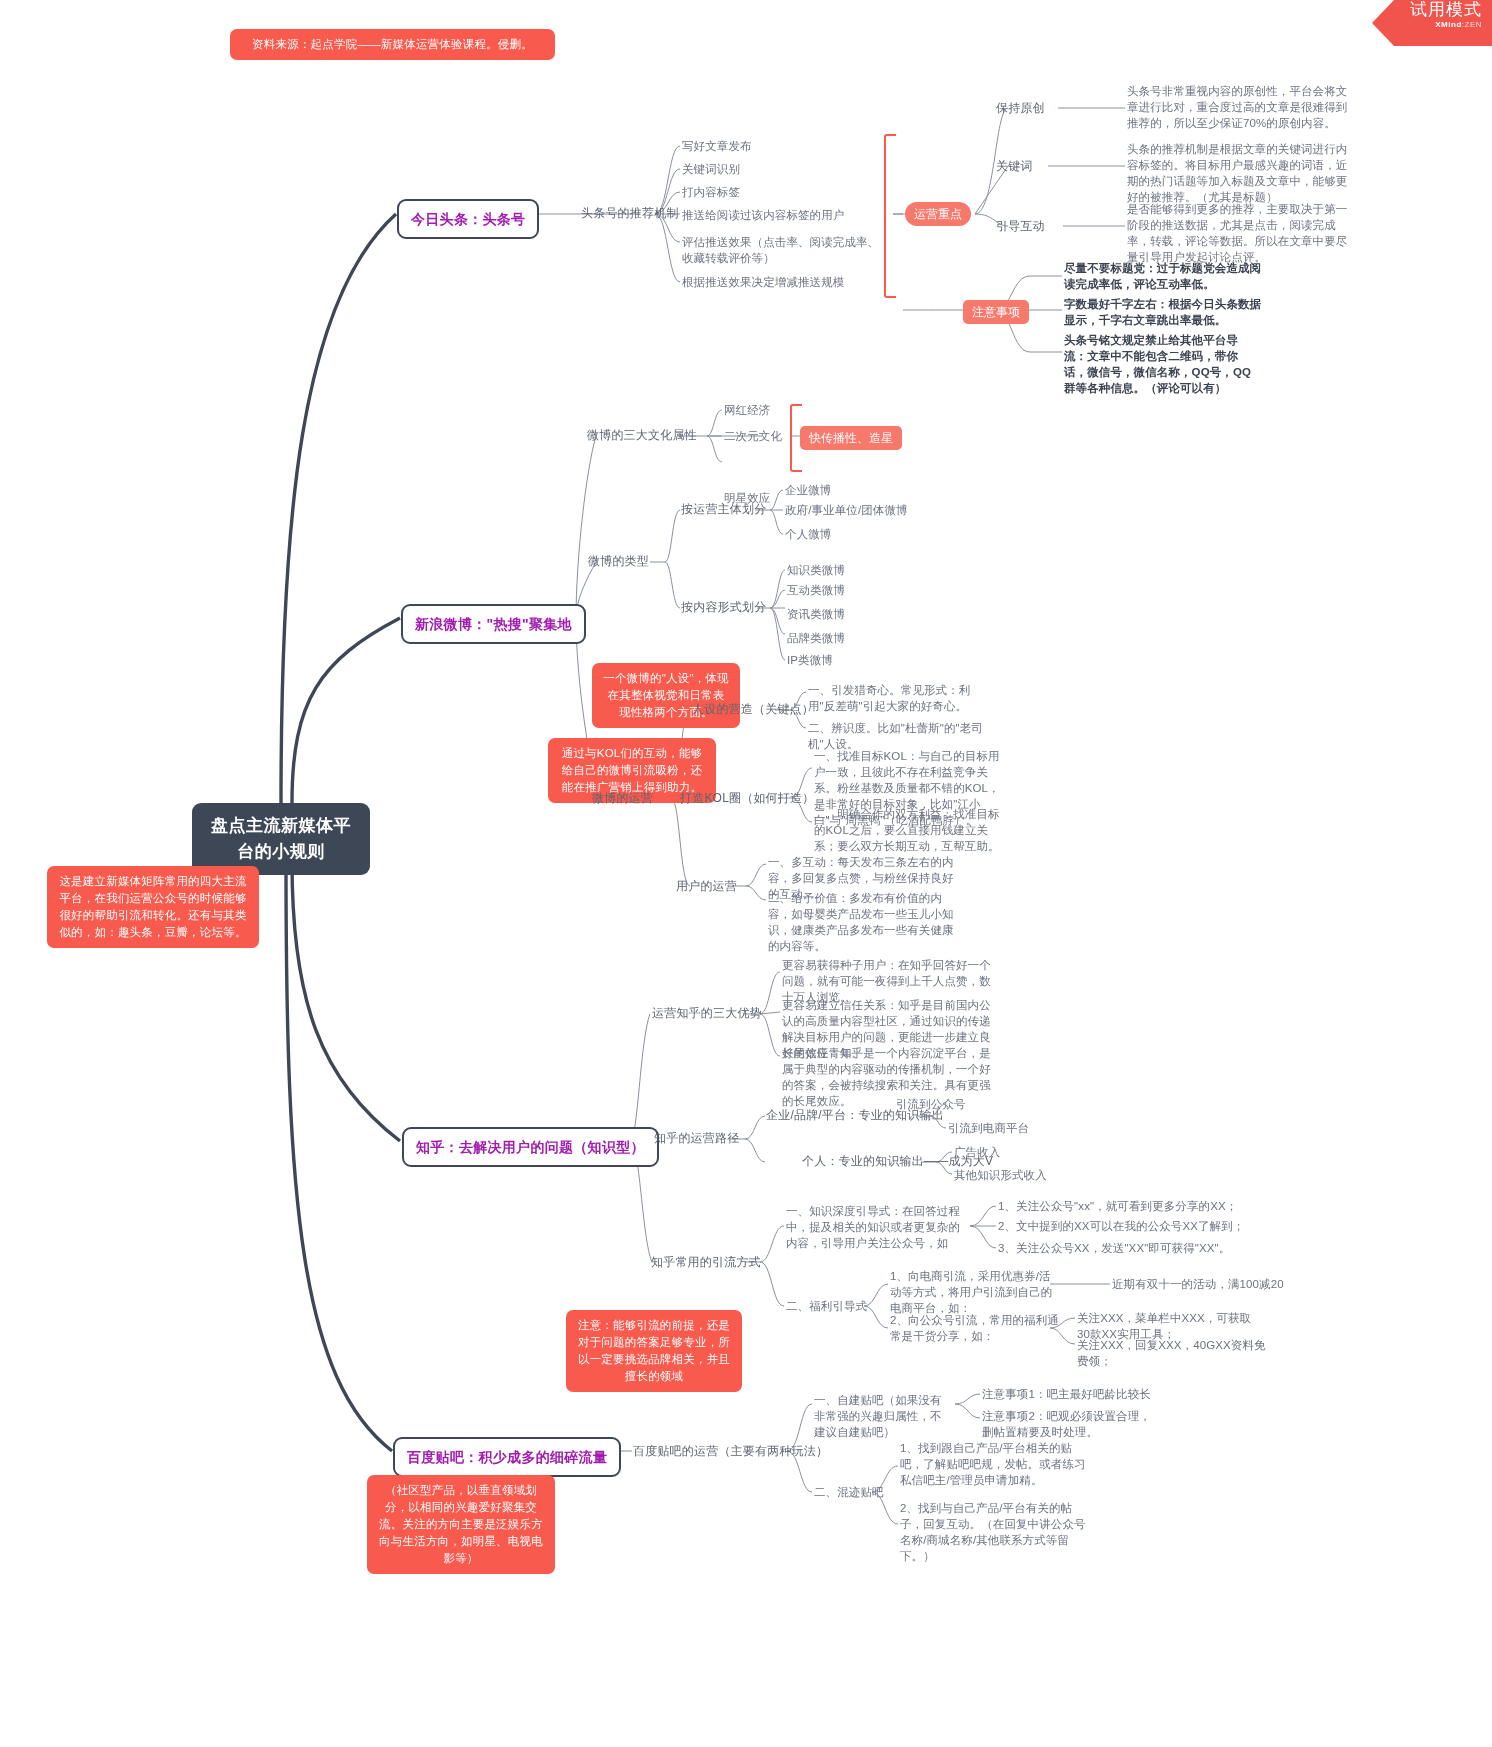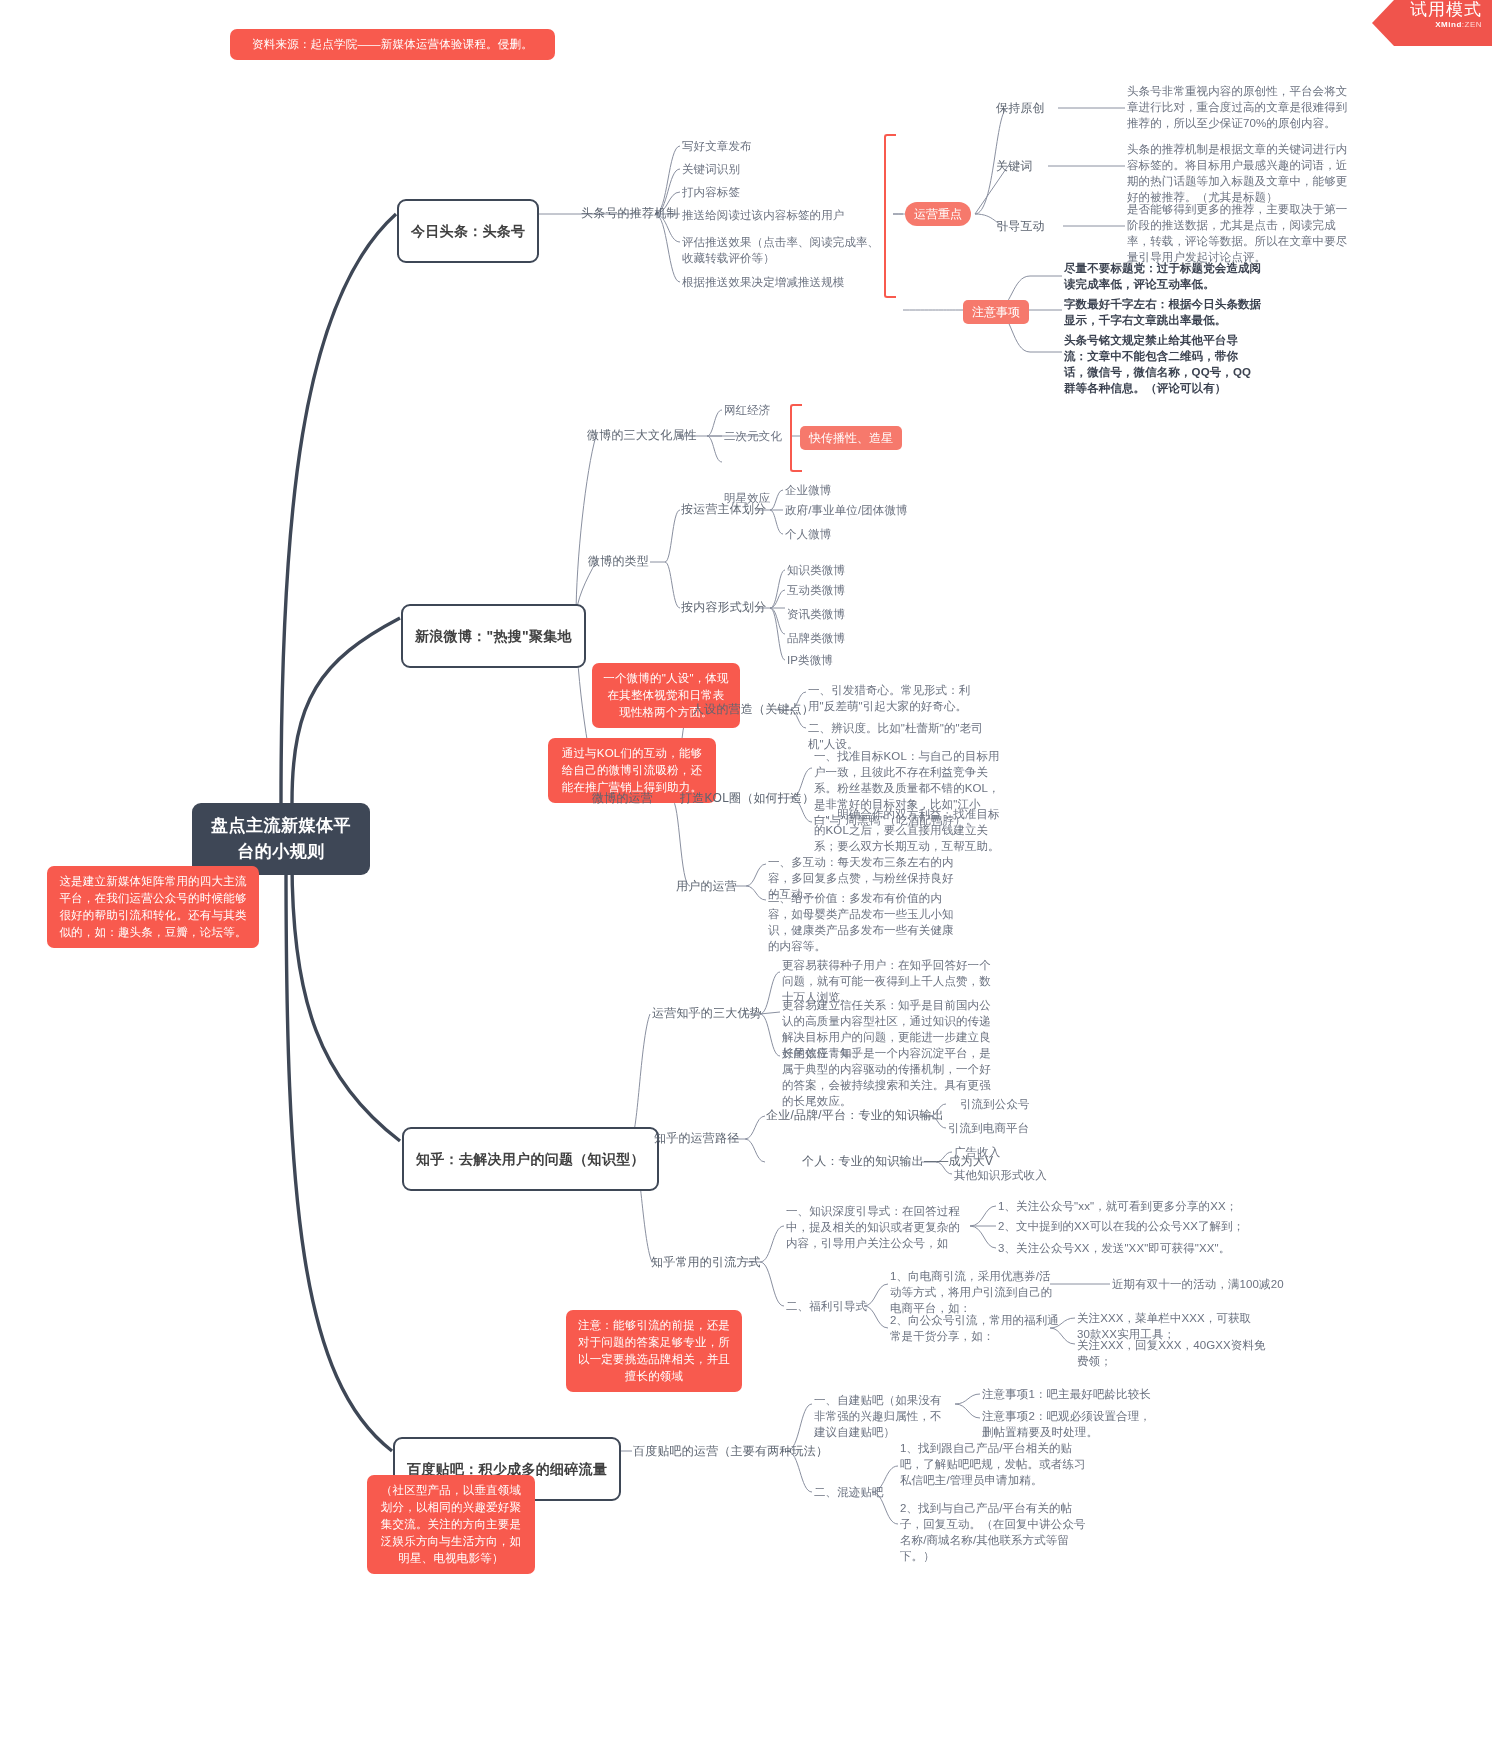--- a/index.html
+++ b/index.html
@@ -23,23 +23,23 @@
   .trial .t2 b{color:#fff;}
 
   
   .node{position:absolute;box-sizing:border-box;}
   .central{
     background:#3E4756;color:#fff;border-radius:9px;
     font-size:17px;font-weight:bold;line-height:26px;text-align:center;
     padding:10px 14px;width:178px;letter-spacing:.5px;
   }
   .main{
-    border:2px solid #3E4756;border-radius:9px;background:#fff;color:#404040;
+    border:2px solid #3E4756;border-radius:9px;background:#fff;color:#a21caf;
     font-size:14px;font-weight:bold;line-height:20px;text-align:center;
-    padding:20px 12px;letter-spacing:.3px;white-space:nowrap;
+    padding:8px 12px;letter-spacing:.3px;white-space:nowrap;
   }
   .sub{font-size:12px;color:#5c6470;line-height:17px;letter-spacing:.2px;}
   .leaf{font-size:11.5px;color:#6b7280;line-height:16px;letter-spacing:.1px;}
   .leafb{font-size:11.5px;color:#3b4250;line-height:16px;font-weight:bold;letter-spacing:.1px;}
 
   
   .callout{
     position:absolute;background:#F85A4E;color:#fff;border-radius:7px;
     font-size:11.5px;line-height:17px;text-align:center;padding:7px 10px;
     box-sizing:border-box;letter-spacing:.2px;
@@ -259,21 +259,21 @@
 
   <div class="node main" style="left:402px;top:1127px;">知乎：去解决用户的问题（知识型）</div>
 
   <div class="node sub" style="left:652px;top:1005px;">运营知乎的三大优势</div>
   <div class="node leaf" style="left:782px;top:957px;width:218px;">更容易获得种子用户：在知乎回答好一个问题，就有可能一夜得到上千人点赞，数十万人浏览。</div>
   <div class="node leaf" style="left:782px;top:1045px;width:218px;">长尾效应：知乎是一个内容沉淀平台，是属于典型的内容驱动的传播机制，一个好的答案，会被持续搜索和关注。具有更强的长尾效应。</div>
   <div class="node leaf" style="left:782px;top:997px;width:218px;">更容易建立信任关系：知乎是目前国内公认的高质量内容型社区，通过知识的传递解决目标用户的问题，更能进一步建立良好的信任青年。</div>
 
   <div class="node sub" style="left:654px;top:1130px;">知乎的运营路径</div>
   <div class="node sub" style="left:766px;top:1107px;">企业/品牌/平台：专业的知识输出</div>
-  <div class="node leaf" style="left:960px;top:1096px;">引流到公众号</div>
+  <div class="node leaf" style="left:896px;top:1096px;">引流到公众号</div>
   <div class="node leaf" style="left:948px;top:1120px;">引流到电商平台</div>
 
   <div class="node sub" style="left:802px;top:1153px;">个人：专业的知识输出——成为大V</div>
   <div class="node leaf" style="left:954px;top:1144px;">广告收入</div>
   <div class="node leaf" style="left:954px;top:1167px;">其他知识形式收入</div>
 
   <div class="node sub" style="left:651px;top:1254px;">知乎常用的引流方式</div>
   <div class="node leaf" style="left:786px;top:1203px;width:180px;">一、知识深度引导式：在回答过程中，提及相关的知识或者更复杂的内容，引导用户关注公众号，如</div>
   <div class="node leaf" style="left:998px;top:1198px;">1、关注公众号"xx"，就可看到更多分享的XX；</div>
   <div class="node leaf" style="left:998px;top:1218px;">2、文中提到的XX可以在我的公众号XX了解到；</div>
@@ -282,21 +282,21 @@
   <div class="node leaf" style="left:786px;top:1298px;">二、福利引导式</div>
   <div class="node leaf" style="left:890px;top:1268px;width:172px;">1、向电商引流，采用优惠券/活动等方式，将用户引流到自己的电商平台，如：</div>
   <div class="node leaf" style="left:1112px;top:1276px;width:180px;">近期有双十一的活动，满100减20</div>
   <div class="node leaf" style="left:890px;top:1312px;width:172px;">2、向公众号引流，常用的福利通常是干货分享，如：</div>
   <div class="node leaf" style="left:1077px;top:1310px;width:182px;">关注XXX，菜单栏中XXX，可获取30款XX实用工具；</div>
   <div class="node leaf" style="left:1077px;top:1337px;width:190px;">关注XXX，回复XXX，40GXX资料免费领；</div>
 
   <div class="callout" style="left:566px;top:1310px;width:176px;">注意：能够引流的前提，还是对于问题的答案足够专业，所以一定要挑选品牌相关，并且擅长的领域</div>
 
   <div class="node main" style="left:393px;top:1437px;">百度贴吧：积少成多的细碎流量</div>
-  <div class="callout" style="left:367px;top:1475px;width:168px;">（社区型产品，以垂直领域划分，以相同的兴趣爱好聚集交流。关注的方向主要是泛娱乐方向与生活方向，如明星、电视电影等）</div>
+  <div class="callout" style="left:367px;top:1475px;width:188px;">（社区型产品，以垂直领域划分，以相同的兴趣爱好聚集交流。关注的方向主要是泛娱乐方向与生活方向，如明星、电视电影等）</div>
 
   <div class="node sub" style="left:633px;top:1443px;">百度贴吧的运营（主要有两种玩法）</div>
 
   <div class="node leaf" style="left:814px;top:1392px;width:138px;">一、自建贴吧（如果没有非常强的兴趣归属性，不建议自建贴吧）</div>
   <div class="node leaf" style="left:982px;top:1386px;">注意事项1：吧主最好吧龄比较长</div>
   <div class="node leaf" style="left:982px;top:1408px;width:180px;">注意事项2：吧观必须设置合理，删帖置精要及时处理。</div>
 
   <div class="node leaf" style="left:814px;top:1484px;">二、混迹贴吧</div>
   <div class="node leaf" style="left:900px;top:1440px;width:186px;">1、找到跟自己产品/平台相关的贴吧，了解贴吧吧规，发帖。或者练习私信吧主/管理员申请加精。</div>
   <div class="node leaf" style="left:900px;top:1500px;width:186px;">2、找到与自己产品/平台有关的帖子，回复互动。（在回复中讲公众号名称/商城名称/其他联系方式等留下。）</div>

